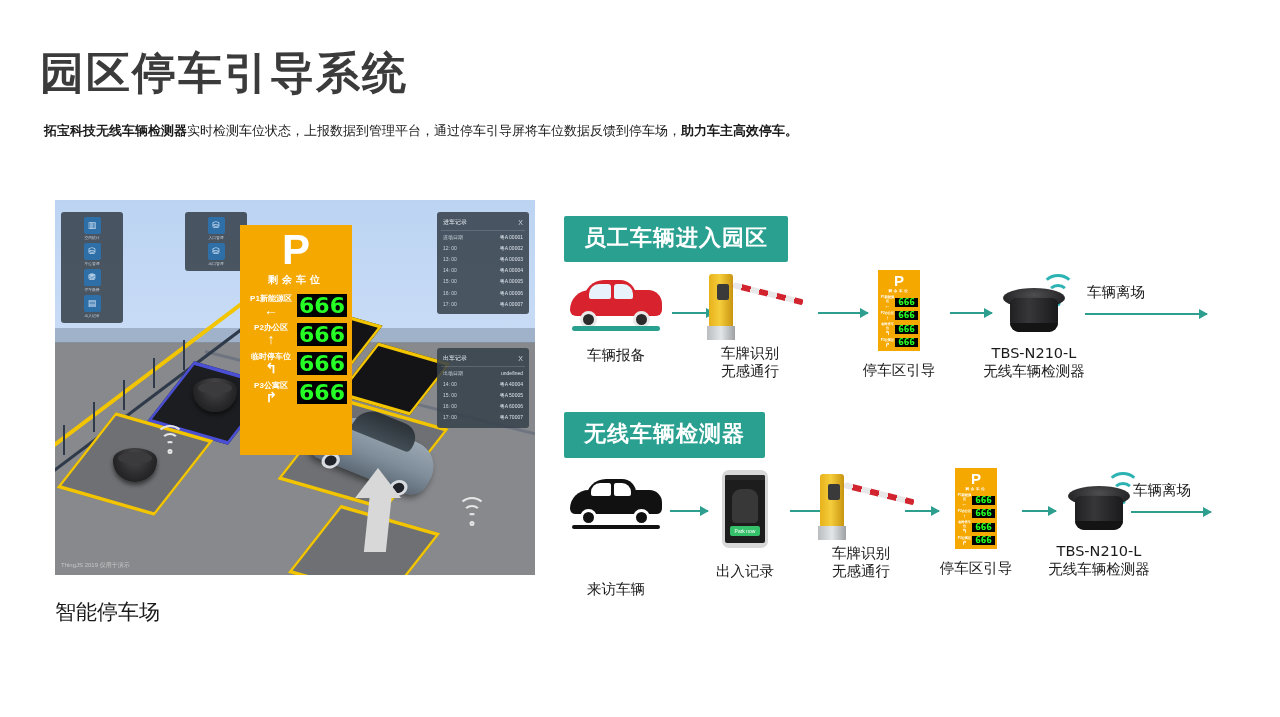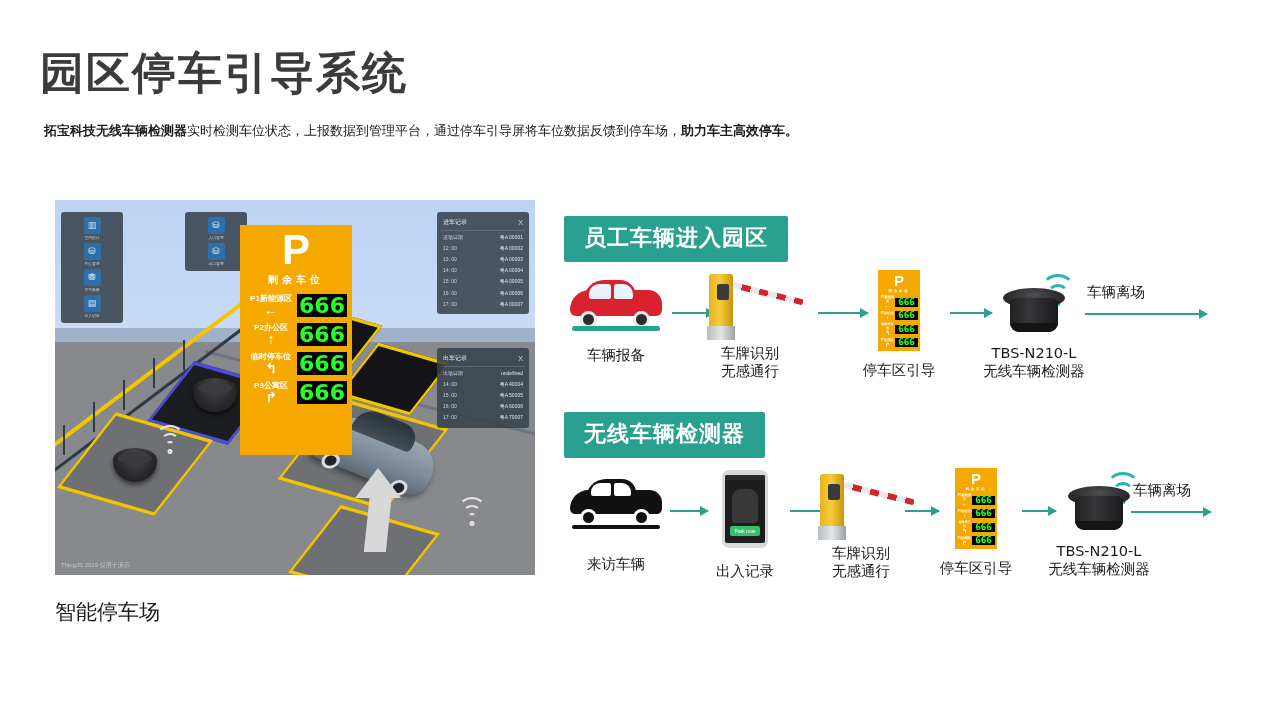--- a/index.html
+++ b/index.html
@@ -620,21 +620,21 @@
 <div class="node" style="left:566px; top:480px; width:100px;">
   <div class="car-blk">
     <div class="roof"></div>
       <div class="body"></div>
     <div class="win1"></div>
       <div class="win2"></div>
     <div class="w l"></div>
       <div class="w r"></div>
     <div class="shadow"></div>
   </div>
-  <div class="cap" style="margin-top:29px;">来访车辆</div>
+  <div class="cap" style="margin-top:54px;">来访车辆</div>
 </div>
 
 <div class="arrow" style="left:670px; top:510px; width:38px;"></div>
 
 <div class="node" style="left:700px; top:470px; width:90px;">
   <div class="phone">
     <div class="screen">
       <div class="statusbar"></div>
       <div class="carimg"></div>
       <div class="parkbtn">Park now</div>

